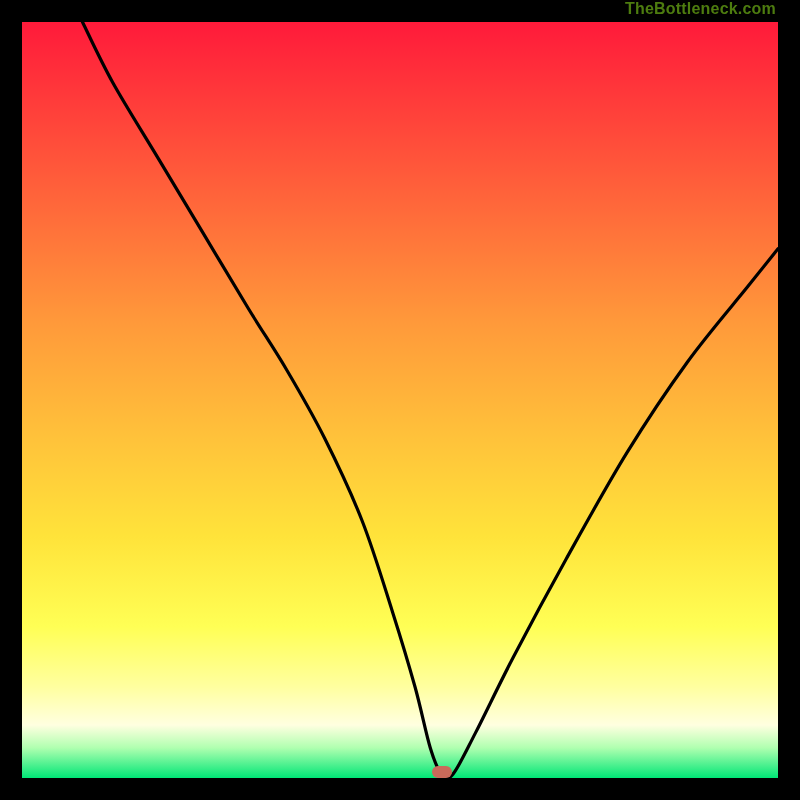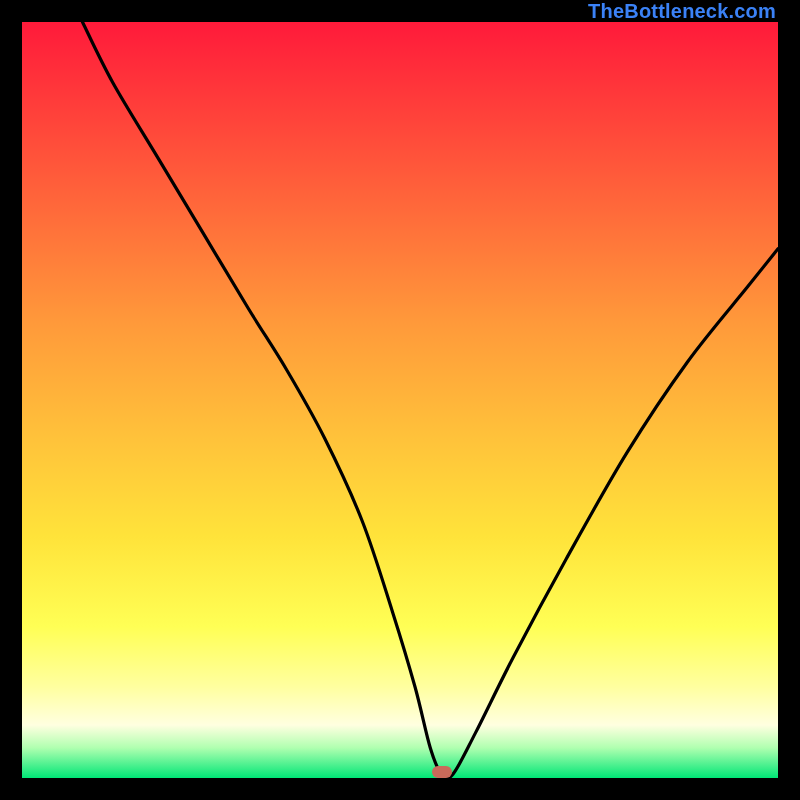--- a/index.html
+++ b/index.html
@@ -35,23 +35,23 @@
       #ffffa0 88%,
       #ffffe0 93%,
       #b0ffb0 96%,
       #00e676 100%);
   }
   .watermark {
     position: absolute;
     top: 0px;
     right: 24px;
     font-family: Arial, Helvetica, sans-serif;
-    font-size: 20px;
+    font-size: 16px;
     font-weight: bold;
-    color: #3b82f6;
+    color: #4d7c0f;
     letter-spacing: 0.2px;
   }
   svg.curve {
     position: absolute;
     left: 0;
     top: 0;
     width: 756px;
     height: 756px;
   }
   .marker {

